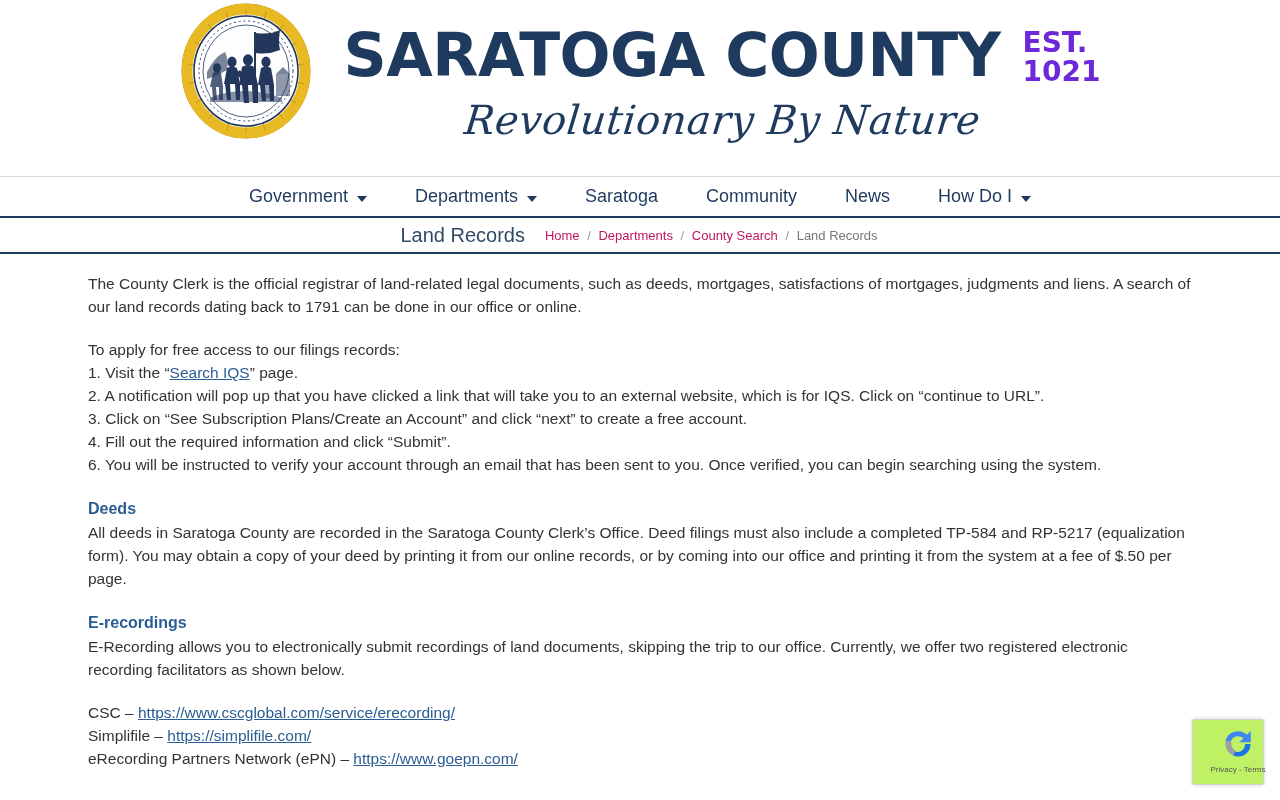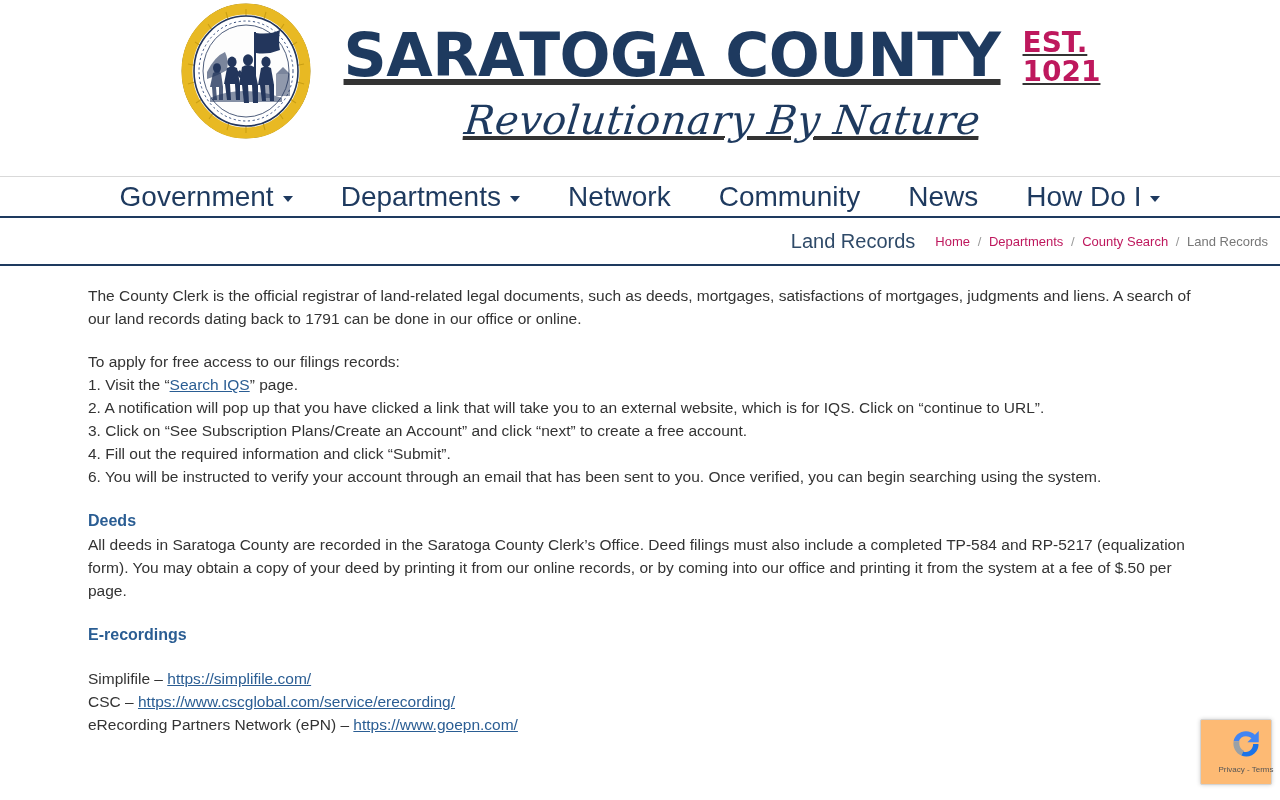--- a/index.html
+++ b/index.html
@@ -41,41 +41,40 @@
     height: 138px;
     position: relative;
     flex: 0 0 auto;
     margin-right: 32px;
   }
   .seal svg { display: block; }
 
   .wordmark-block {
     position: relative;
     padding-top: 22px;
-    text-decoration: underline;
   }
 
   .wordmark-row {
     display: flex;
     align-items: center;
   }
 
   .county-name {
     font-family: "DejaVu Sans", sans-serif;
     font-weight: 700;
     font-size: 60px;
     letter-spacing: -0.5px;
     color: #1e3a5f;
     line-height: 1;
     white-space: nowrap;
   }
 
   .est-block {
     margin-left: 22px;
-    color: #be185d;
+    color: #6d28d9;
     font-family: "DejaVu Sans", sans-serif;
     font-weight: 700;
     font-size: 28px;
     line-height: 1.05;
     text-align: left;
     padding-top: 4px;
   }
 
   .tagline {
     font-family: "DejaVu Serif", serif;
@@ -104,45 +103,45 @@
     display: flex;
     align-items: center;
     list-style: none;
     gap: 0;
   }
 
   .nav-item {
     display: flex;
     align-items: center;
     padding: 0 24px;
-    font-size: 28px;
+    font-size: 18px;
     color: #1e3a5f;
     cursor: pointer;
     white-space: nowrap;
   }
 
   .nav-caret {
     display: inline-block;
     margin-left: 9px;
     width: 0; height: 0;
     border-left: 5px solid transparent;
     border-right: 5px solid transparent;
     border-top: 6px solid #1e3a5f;
     position: relative;
     top: 2px;
   }
 
   
   .crumbbar {
-    height: 48px;
+    height: 36px;
     border-bottom: 2px solid #1e3a5f;
     background: #ffffff;
     display: flex;
     align-items: center;
-    justify-content: flex-end;
+    justify-content: center;
     padding: 0 12px 0 10px;
     gap: 20px;
   }
 
   .page-title {
     font-size: 20px;
     color: #2f4a68;
     font-weight: 400;
   }
 
@@ -185,25 +184,25 @@
   .content a {
     color: #2a5d93;
     text-decoration: underline;
   }
 
   .linklist div { white-space: nowrap; }
 
   
   .recaptcha {
     position: absolute;
-    right: 8px;
+    right: 16px;
     bottom: 15px;
     width: 72px;
     height: 66px;
-    background: #fdba74;
+    background: #bef264;
     border: 1px solid #d3d3d3;
     border-radius: 2px;
     box-shadow: 0 0 4px rgba(0,0,0,0.18);
     display: flex;
     flex-direction: column;
     align-items: center;
     justify-content: flex-start;
     padding-top: 7px;
     padding-left: 20px;
   }
@@ -304,21 +303,21 @@
   <ul class="nav-list">
     <li class="nav-item">
       <span>Government</span>
       <span class="nav-caret"></span>
     </li>
     <li class="nav-item">
       <span>Departments</span>
       <span class="nav-caret"></span>
     </li>
     <li class="nav-item">
-      <span>Network</span>
+      <span>Saratoga</span>
     </li>
     <li class="nav-item">
       <span>Community</span>
     </li>
     <li class="nav-item">
       <span>News</span>
     </li>
     <li class="nav-item">
       <span>How Do I</span>
       <span class="nav-caret"></span>
@@ -352,30 +351,31 @@
     <div>2. A notification will pop up that you have clicked a link that will take you to an external website, which is for IQS. Click on “continue to URL”.</div>
     <div>3. Click on “See Subscription Plans/Create an Account” and click “next” to create a free account.</div>
     <div>4. Fill out the required information and click “Submit”.</div>
     <div>6. You will be instructed to verify your account through an email that has been sent to you. Once verified, you can begin searching using the system.</div>
   </div>
 
   <h2 class="sec-head">Deeds</h2>
   <p>All deeds in Saratoga County are recorded in the Saratoga County Clerk’s Office. Deed filings must also include a completed TP-584 and RP-5217 (equalization form). You may obtain a copy of your deed by printing it from our online records, or by coming into our office and printing it from the system at a fee of $.50 per page.</p>
 
   <h2 class="sec-head">E-recordings</h2>
+  <p>E-Recording allows you to electronically submit recordings of land documents, skipping the trip to our office. Currently, we offer two registered electronic recording facilitators as shown below.</p>
 
   <div class="para-gap"></div>
 
   <div class="linklist">
+    <div><span>CSC</span>
+      <span>–</span>
+      <a href="#">https://www.cscglobal.com/service/erecording/</a></div>
     <div><span>Simplifile</span>
       <span>–</span>
       <a href="#">https://simplifile.com/</a></div>
-    <div><span>CSC</span>
-      <span>–</span>
-      <a href="#">https://www.cscglobal.com/service/erecording/</a></div>
     <div><span>eRecording Partners Network (ePN)</span>
       <span>–</span>
       <a href="#">https://www.goepn.com/</a></div>
   </div>
 
 </main>
 
 <div class="recaptcha">
   <svg class="recaptcha-logo" viewBox="0 0 48 48" aria-hidden="true">
     <path d="M24 6 C15 6 8 12 6.5 20 L14 20 C15.2 15.8 19.2 13 24 13 C27 13 29.7 14.1 31.7 16 L26 21.7 L42 21.7 L42 5.7 L36.6 11 C33.4 8 29 6 24 6 Z" fill="#4285f4"></path>

